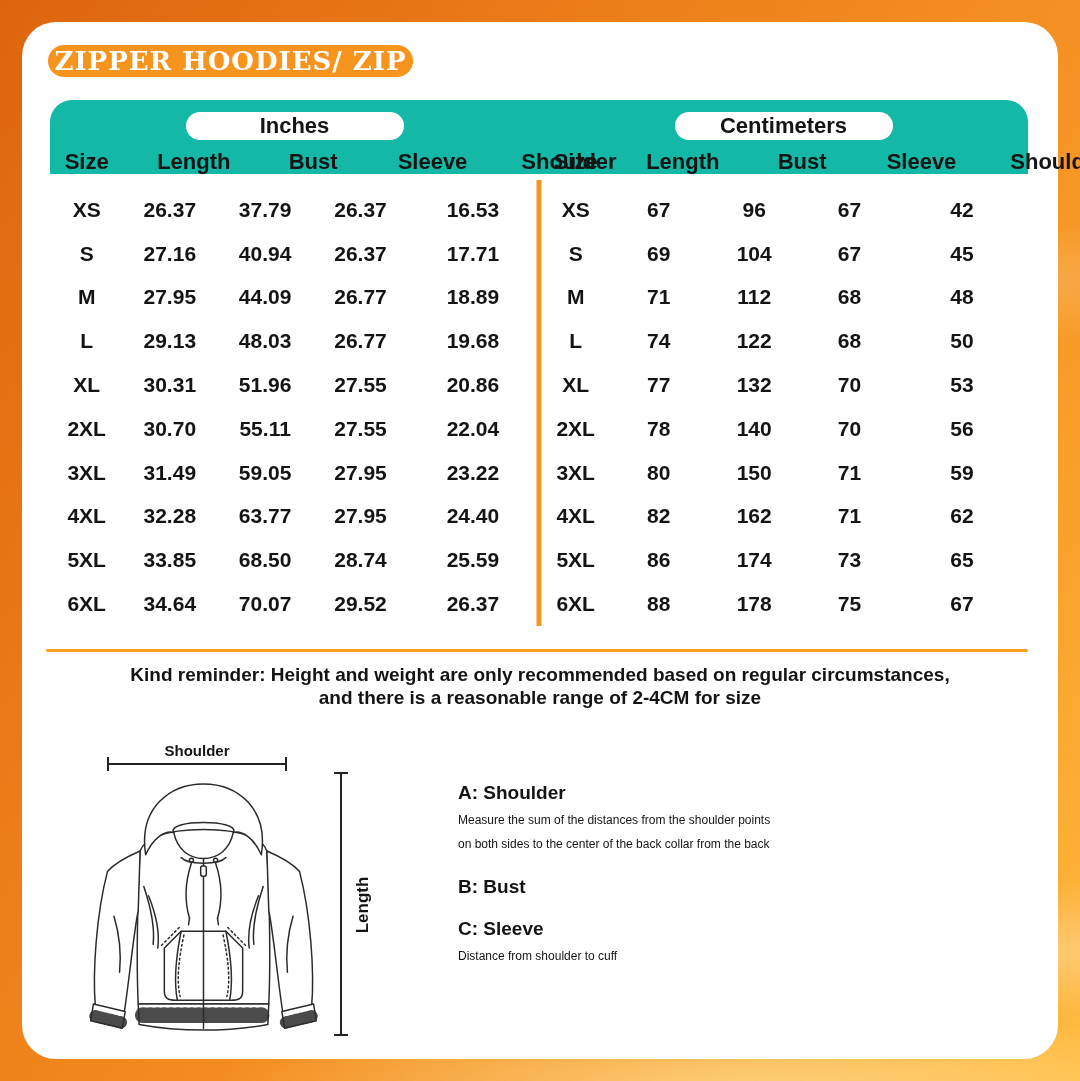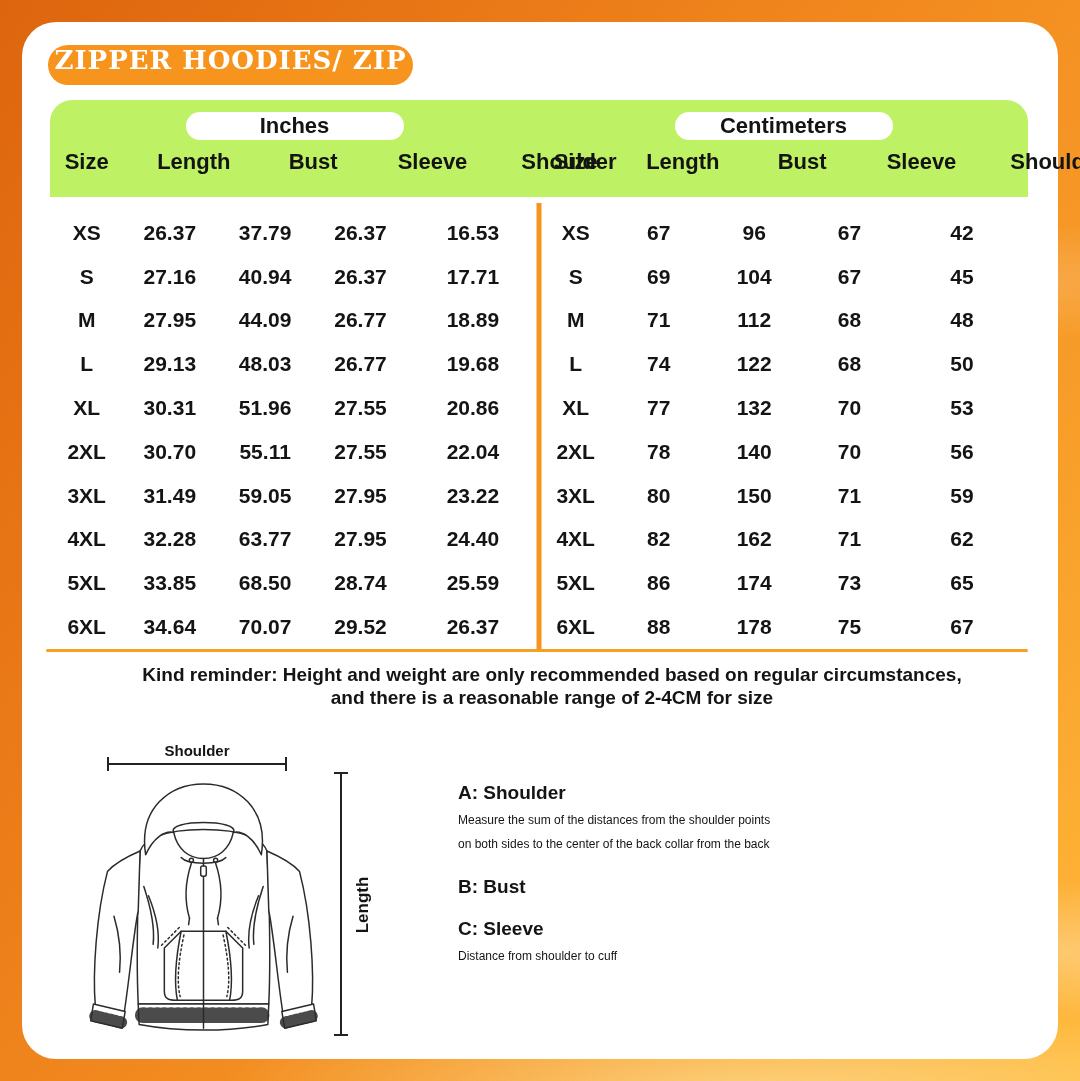--- a/index.html
+++ b/index.html
@@ -12,52 +12,52 @@
       radial-gradient(ellipse 700px 120px at 95% 88%, rgba(255,255,255,.30), rgba(255,255,255,0) 60%),
       radial-gradient(ellipse 600px 100px at 90% 26%, rgba(255,255,255,.18), rgba(255,255,255,0) 60%),
       linear-gradient(125deg, #dd650e 0%, #e97716 25%, #f28a1f 50%, #f89e29 75%, #ffb93a 100%);
   }
   .card {
     position:absolute; inset:22px;
     background:#ffffff; border-radius:34px;
   }
   
   .title-pill {
-    position:absolute; left:26px; top:23px; width:365px; height:40px;
+    position:absolute; left:26px; top:23px; width:365px; height:32px;
     background:#f7941e; border-radius:20px;
-    display:flex; align-items:flex-start; justify-content:center;
+    display:flex; align-items:center; justify-content:center;
   }
   .title-pill span {
     font-family:"DejaVu Serif", serif; font-weight:bold;
     font-size:26px; letter-spacing:1px; color:#ffffff;
   }
   
   .tables { position:absolute; left:28px; top:78px; width:978px; }
-  .t-header { display:flex; background:#bef264; border-radius:22px 22px 0 0; height:97px; }
+  .t-header { display:flex; background:#14b8a6; border-radius:22px 22px 0 0; height:74px; }
   .t-half { width:50%; padding-top:12px; }
   .unit-pill {
     width:218px; height:28px; margin:0 auto; background:#ffffff; border-radius:15px;
     display:flex; align-items:center; justify-content:center;
   }
   .unit-pill span { font-size:22px; font-weight:bold; }
   .cols5 { display:grid; grid-template-columns:15% 19% 20% 19% 27%; }
   .head-row { margin-top:6px; height:32px; align-items:center;gap:24px; }
   .col-h { text-align:center; font-size:22px; font-weight:bold; }
   .t-bodies { display:flex; position:relative; padding-top:14px;justify-content:flex-end; }
   .t-body { width:50%; }
   .t-row { height:43.8px; align-items:center; }
   .cell { text-align:center; font-size:21px; font-weight:bold; }
   .v-divider {
     position:absolute; left:50%; transform:translateX(-50%);
     top:6px; bottom:0; width:5px; background:#f7941e;
   }
   
   .hr { position:absolute; left:24px; top:627px; width:982px; height:3px; background:#f6a01e; border-radius:2px; }
   .reminder {
-    position:absolute; left:12px; top:641px; width:100%;
+    position:absolute; left:0; top:641px; width:100%;
     text-align:center; font-size:19px; font-weight:bold; line-height:23px;
     white-space:pre-line;
   }
   
   .shoulder-label { position:absolute; left:85px; top:720px; width:180px; text-align:center;
     font-size:15px; font-weight:bold; }
   .h-line { position:absolute; left:85px; top:741px; width:180px; height:0; border-top:2px solid #222; }
   .h-line::before, .h-line::after { content:""; position:absolute; top:-8px; width:2px; height:14px; background:#222; }
   .h-line::before { left:0; } .h-line::after { right:0; }
   .v-line { position:absolute; left:318px; top:750px; height:264px; width:0; border-left:2px solid #222; }

